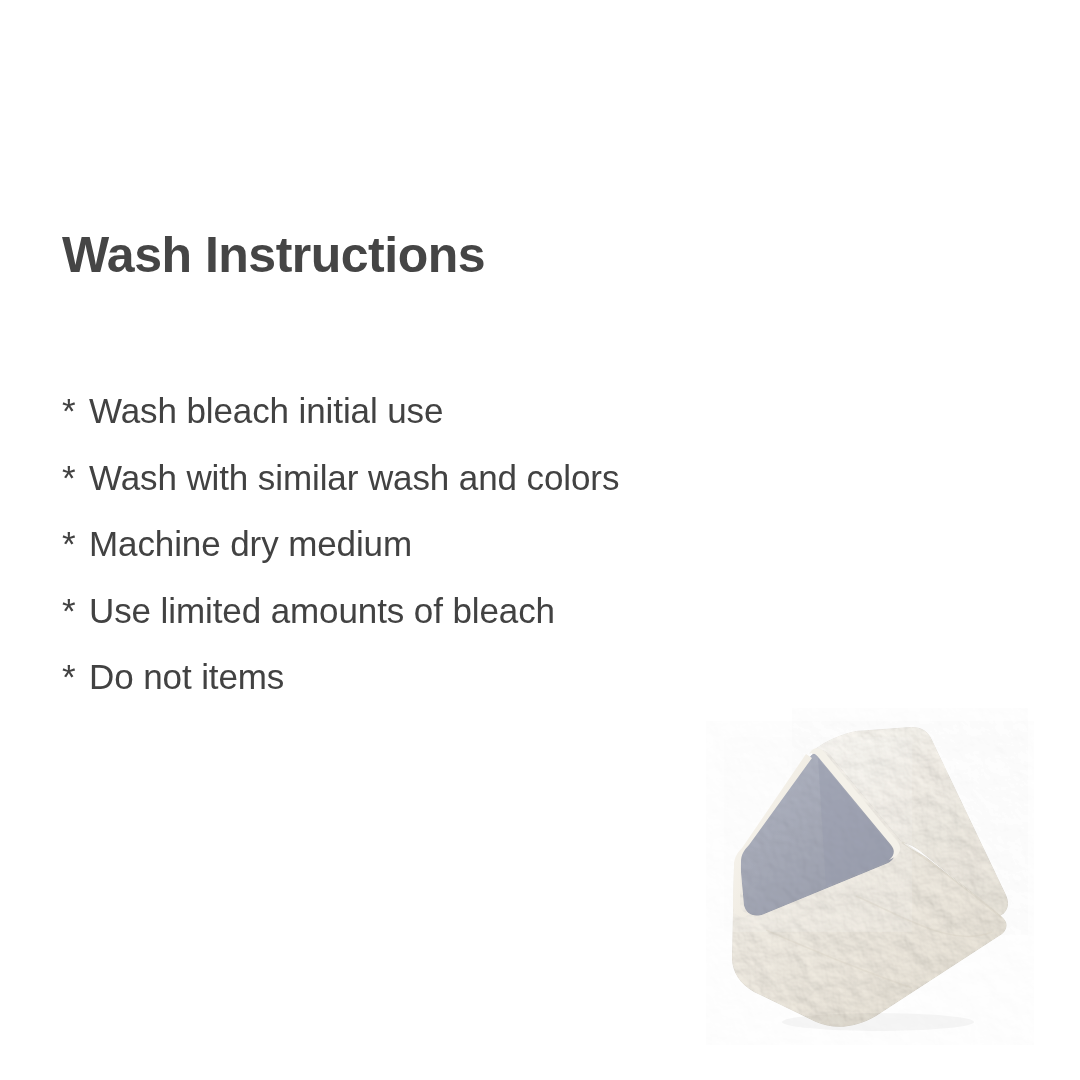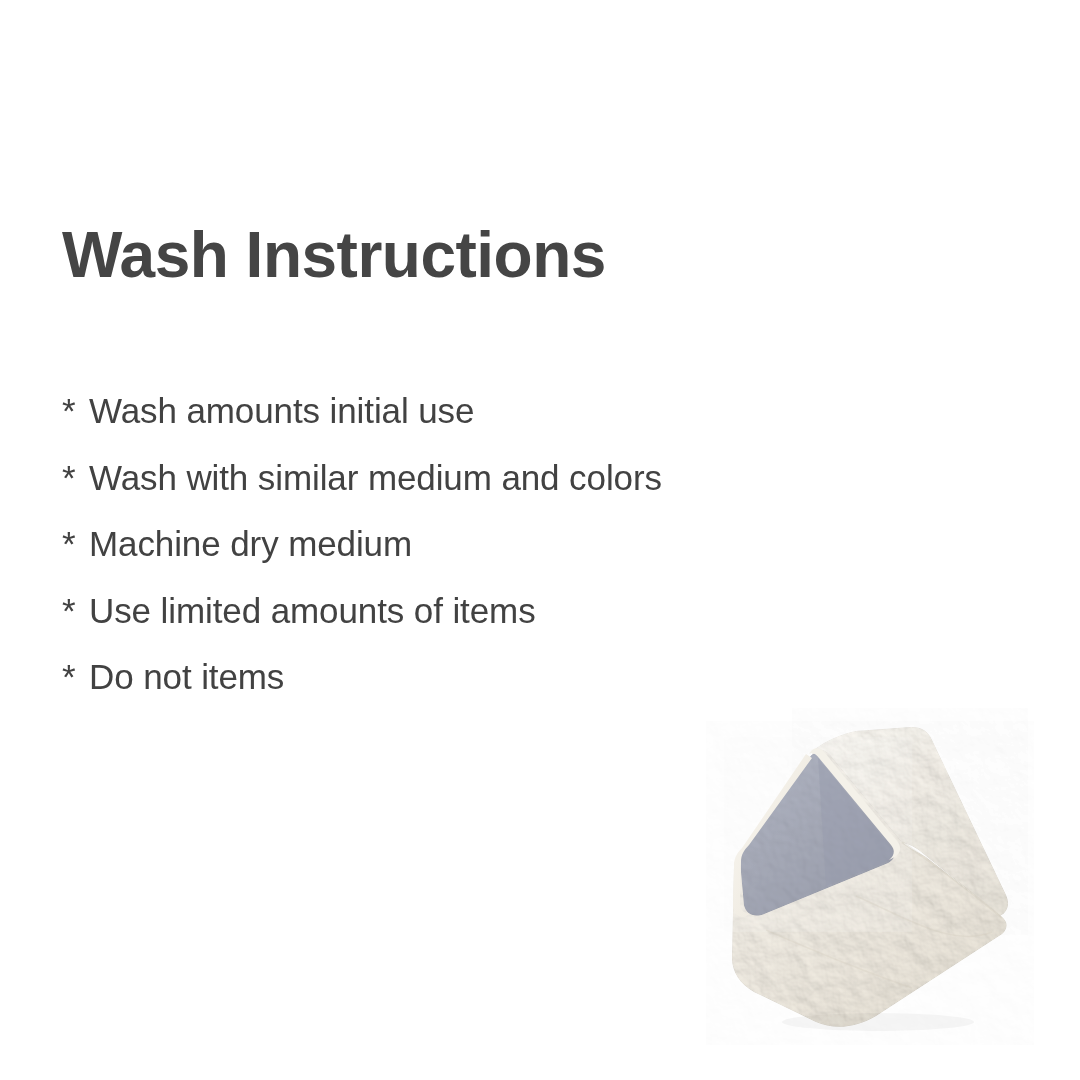--- a/index.html
+++ b/index.html
@@ -21,21 +21,21 @@
     width: 1080px;
     height: 1080px;
     background: #ffffff;
   }
 
   
   .heading {
     position: absolute;
     left: 62px;
     top: 222px;
-    font-size: 64px;
+    font-size: 50px;
     font-weight: 700;
     letter-spacing: -0.5px;
     color: #454545;
     line-height: 66px;
     white-space: nowrap;
   }
 
   
   .instructions {
     position: absolute;
@@ -76,35 +76,35 @@
 </head>
 <body>
 
 <div id="page">
 
   <div class="heading">Wash Instructions</div>
 
   <div class="instructions">
 
     <div class="instr-line">
-      <span class="instr-marker">*</span><span>Wash amounts initial use</span>
-    </div>
-
-    <div class="instr-line">
-      <span class="instr-marker">*</span><span>Wash with similar medium and colors</span>
+      <span class="instr-marker">*</span><span>Wash bleach initial use</span>
+    </div>
+
+    <div class="instr-line">
+      <span class="instr-marker">*</span><span>Wash with similar wash and colors</span>
     </div>
 
 
 
     <div class="instr-line">
       <span class="instr-marker">*</span><span>Machine dry medium</span>
     </div>
 
     <div class="instr-line">
-      <span class="instr-marker">*</span><span>Use limited amounts of items</span>
+      <span class="instr-marker">*</span><span>Use limited amounts of bleach</span>
     </div>
 
     <div class="instr-line">
       <span class="instr-marker">*</span><span>Do not items</span>
     </div>
 
   </div>
 
   <div class="product-photo">
     <svg viewBox="0 0 330 345" xmlns="http://www.w3.org/2000/svg">

